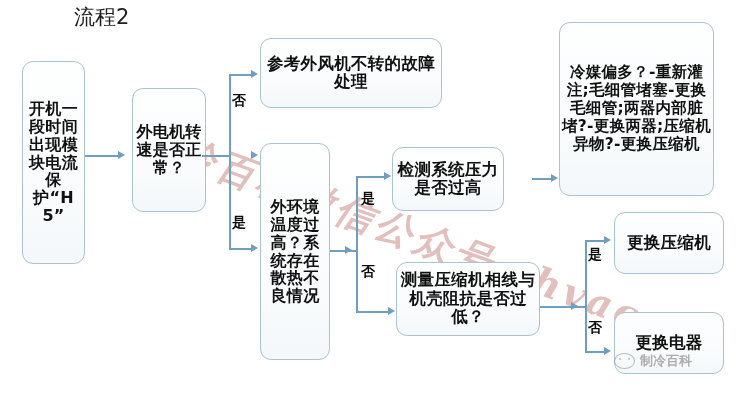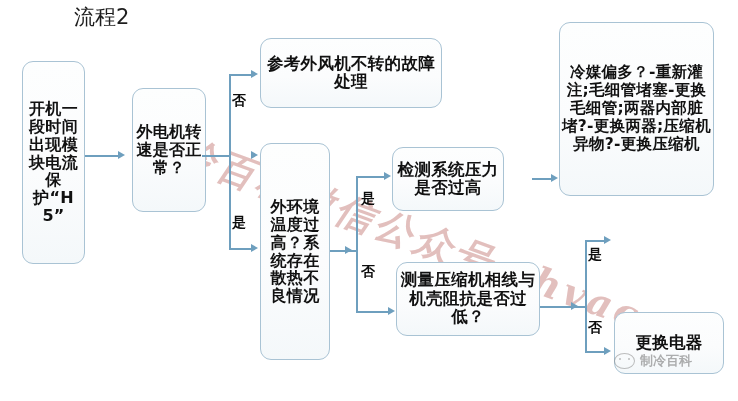--- a/index.html
+++ b/index.html
@@ -133,20 +133,23 @@
   </div>
 
   <div class="node" style="left:559px;top:22px;width:155px;height:174px;font-size:15.5px;line-height:1.16;justify-content:center;">
     <span class="txt">冷媒偏多？-重新灌注;毛细管堵塞-更换毛细管;两器内部脏堵?-更换两器;压缩机异物?-更换压缩机</span>
   </div>
 
   <div class="node" style="left:396px;top:262px;width:144px;height:74px;font-size:16.5px;">
     <span class="txt">测量压缩机相线与机壳阻抗是否过低？</span>
   </div>
 
+  <div class="node" style="left:614px;top:212px;width:110px;height:62px;font-size:16.5px;">
+    <span class="txt">更换压缩机</span>
+  </div>
 
   <div class="node" style="left:614px;top:312px;width:110px;height:62px;font-size:16.5px;">
     <span class="txt">更换电器</span>
   </div>
 
   <div class="ln lnh" style="left:85px;top:155px;width:33px;"></div>
   <div class="arrow" style="left:118px;top:150.5px;"></div>
 
   <div class="ln lnh" style="left:202px;top:155px;width:28px;"></div>
 

